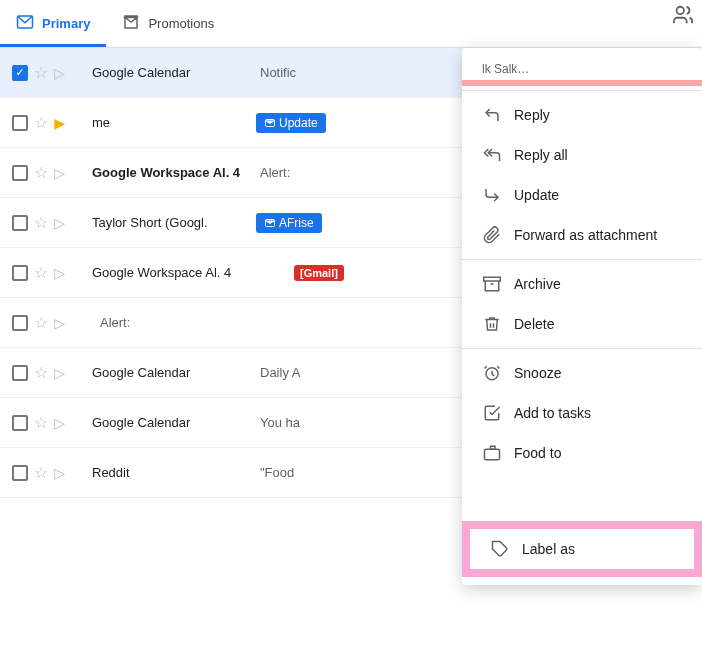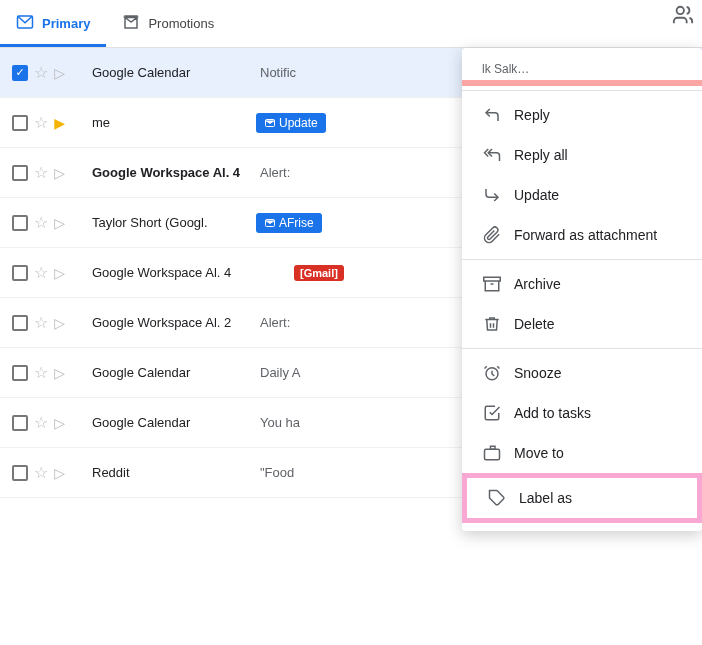--- a/index.html
+++ b/index.html
@@ -188,21 +188,22 @@
       color: #5f6368;
       font-size: 16px;
       flex-shrink: 0;
     }
     .menu-divider {
       border: none;
       border-top: 1px solid #e0e0e0;
       margin: 4px 0;
     }
     .menu-item.highlighted {
-      border: 5px solid #f9a8d4;
+      border: 8px solid #f9a8d4;
+      margin-top: 48px;
     }
 
     
     .menu-header-stub {
       padding: 6px 20px 4px;
       font-size: 12px;
       color: #5f6368;
       border-bottom: 6px solid #fca5a5;
       white-space: nowrap;
       overflow: hidden;
@@ -315,21 +316,20 @@
     <span class="badge gmail">[Gmail]</span>
     <span class="email-snippet"></span>
   </div>
     <div class="email-row">
     <div class="email-controls">
       <div class="checkbox"></div>
       <span class="star">☆</span>
       <span class="forward-icon">▷</span>
     </div>
 
-    <span class="sender">Google Workspace Al. 2</span>
 
     <span class="email-snippet">Alert:</span>
   </div>
     <div class="email-row">
     <div class="email-controls">
       <div class="checkbox"></div>
       <span class="star">☆</span>
       <span class="forward-icon">▷</span>
     </div>
 
@@ -445,21 +445,21 @@
         </span>
     <span>Add to tasks</span>
   </div>
       <div class="menu-item">
     <span class="mi-icon">
           <svg width="18" height="18" viewBox="0 0 24 24" fill="none" stroke="#5f6368" stroke-width="2">
             <rect x="2" y="7" width="20" height="14" rx="2"></rect>
             <path d="M16 3h-6v4h6V3z"></path>
           </svg>
         </span>
-    <span>Move to</span>
+    <span>Food to</span>
   </div>
       <div class="menu-item highlighted">
     <span class="mi-icon">
           <svg width="18" height="18" viewBox="0 0 24 24" fill="none" stroke="#5f6368" stroke-width="2">
             <path d="M20.59 13.41l-7.17 7.17a2 2 0 0 1-2.83 0L2 12V2h10l8.59 8.59a2 2 0 0 1 0 2.82z"></path>
             <line x1="7" y1="7" x2="7.01" y2="7"></line>
           </svg>
         </span>
     <span>Label as</span>
   </div>

